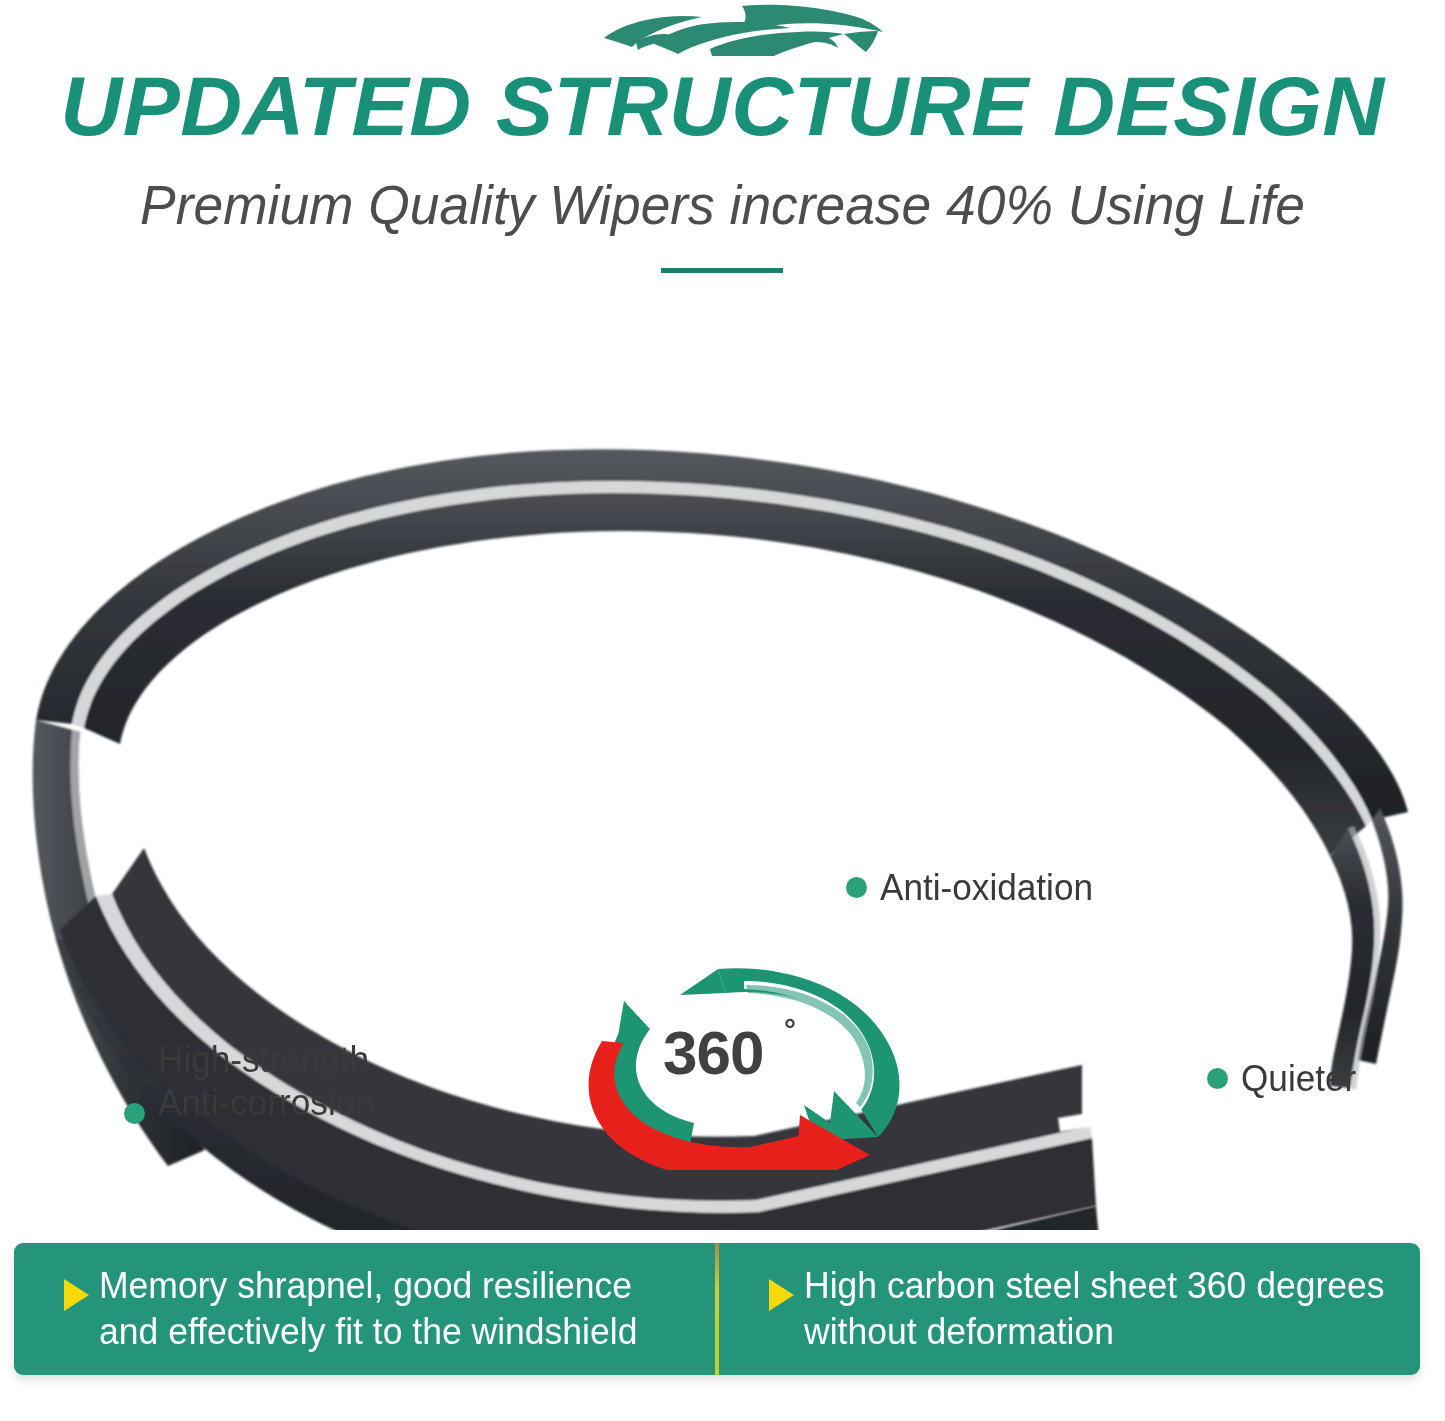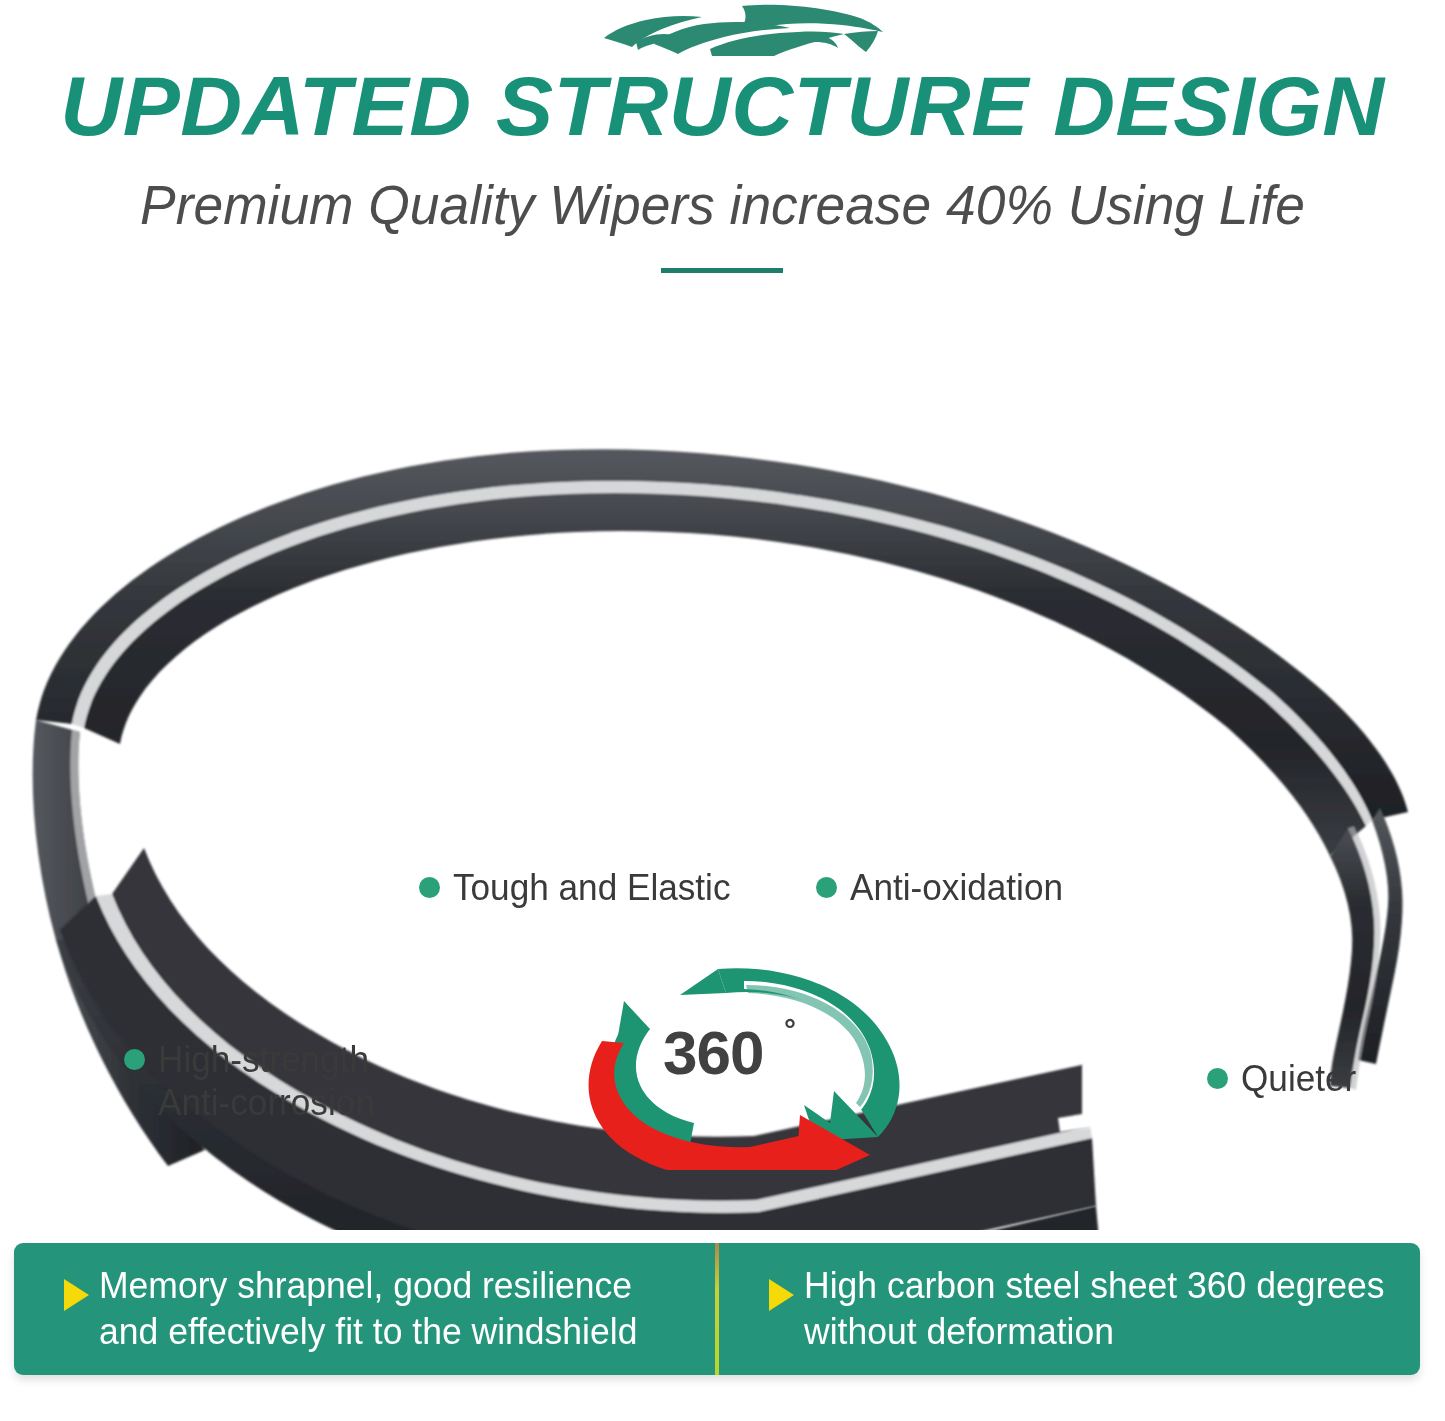--- a/index.html
+++ b/index.html
@@ -102,22 +102,22 @@
   }
   .feature .ftext {
     font-family: "Liberation Sans Narrow", "Liberation Sans", sans-serif;
     font-size: 37px;
     line-height: 43px;
     color: #3a3a3a;
     transform: scaleX(0.95);
     transform-origin: left center;
   }
   #feature-tough   { left: 419px; top: 566px; }
-  #feature-anti-ox { left: 816px; top: 566px; }
-  #feature-high-str{ left: 124px; top: 738px; }
+  #feature-anti-ox { left: 846px; top: 566px; }
+  #feature-high-str{ left: 124px; top: 738px; align-items: flex-end; }
   #feature-quieter { left: 1207px; top: 757px; }
 
   
   #badge-360 {
     position: absolute;
     left: 568px;
     top: 655px;
     width: 350px;
     height: 215px;
   }
@@ -377,24 +377,20 @@
                C 1370 688 1376 652 1374 620
                C 1372 588 1362 556 1348 528
                Z" fill="url(#gTop)"></path>
       <path d="M 1348 528 C 1362 556 1372 588 1374 620 C 1376 652 1370 688 1362 722
                C 1356 748 1352 772 1350 788 L 1356 790
                C 1358 772 1362 748 1368 720 C 1376 686 1382 650 1380 618
                C 1378 586 1368 554 1354 526 Z" fill="#b9babd" opacity="0.65"></path>
     </g>
   </svg>
 
-  <div class="feature" id="feature-tough">
-    <span class="dot"></span>
-    <span class="ftext">Tough and Elastic</span>
-  </div>
 
   <div class="feature" id="feature-anti-ox">
     <span class="dot"></span>
     <span class="ftext">Anti-oxidation</span>
   </div>
 
   <div class="feature" id="feature-high-str">
     <span class="dot"></span>
     <span class="ftext">
       <span>High-strength</span><br>

